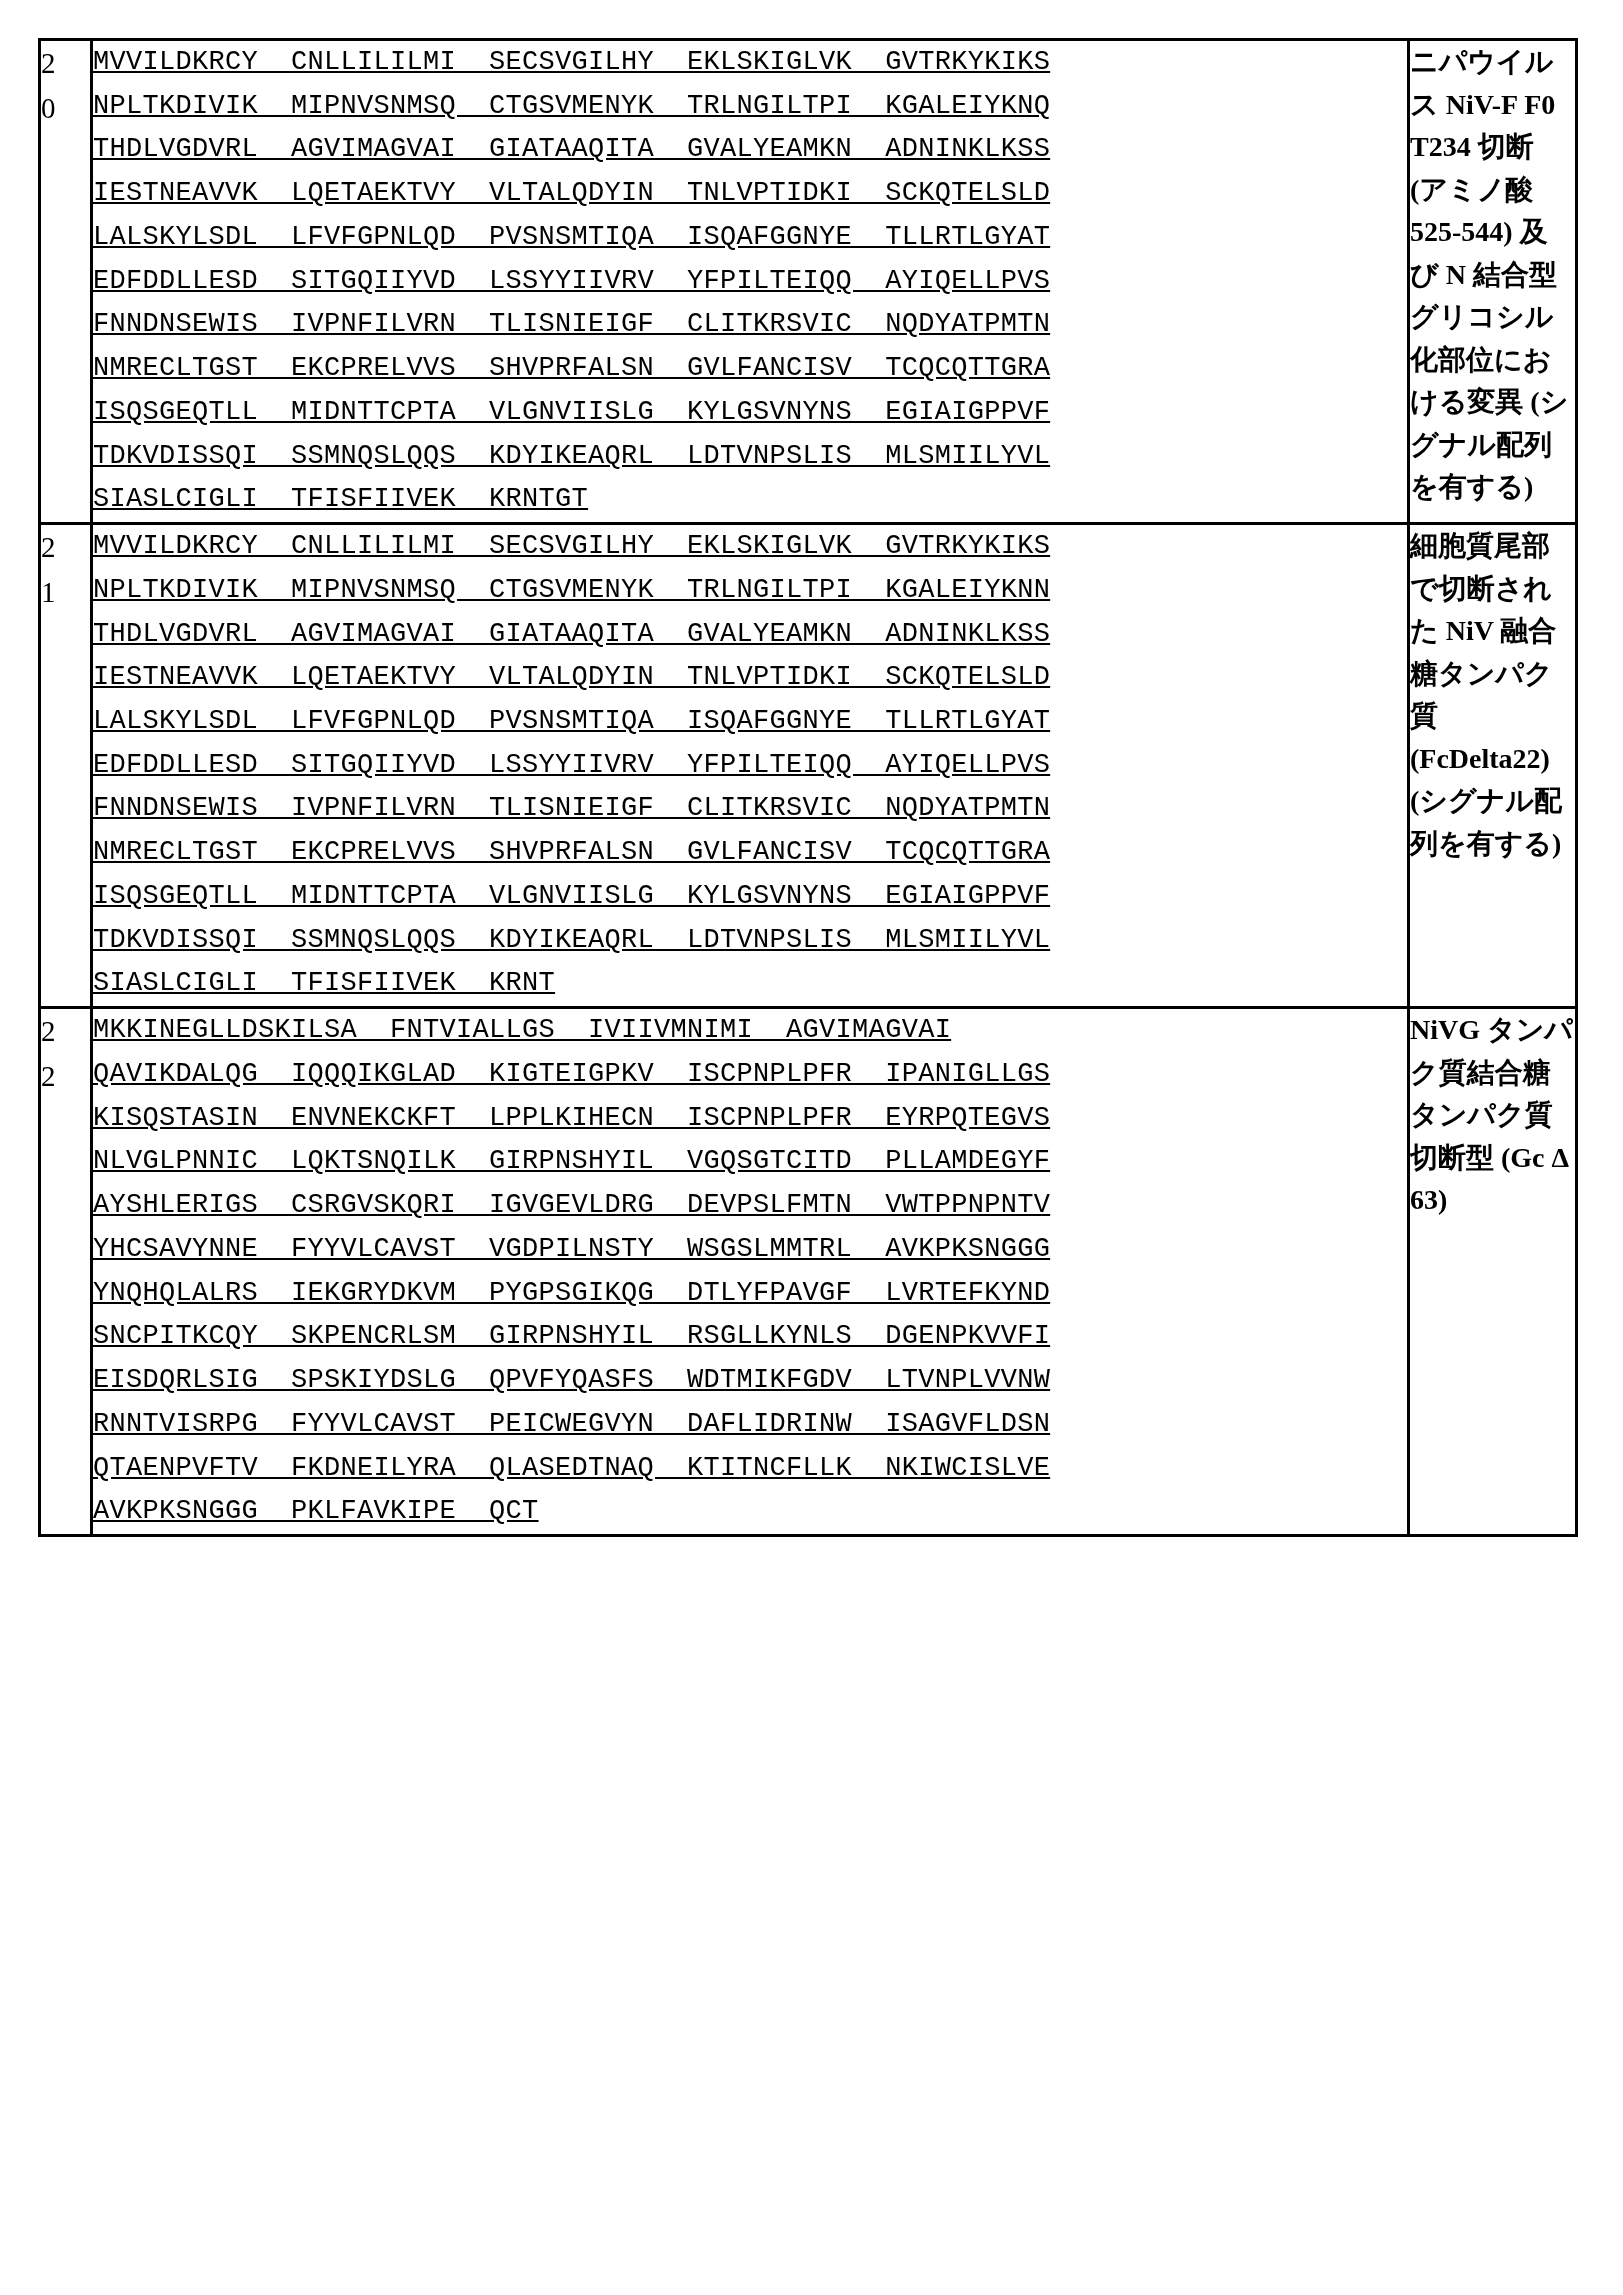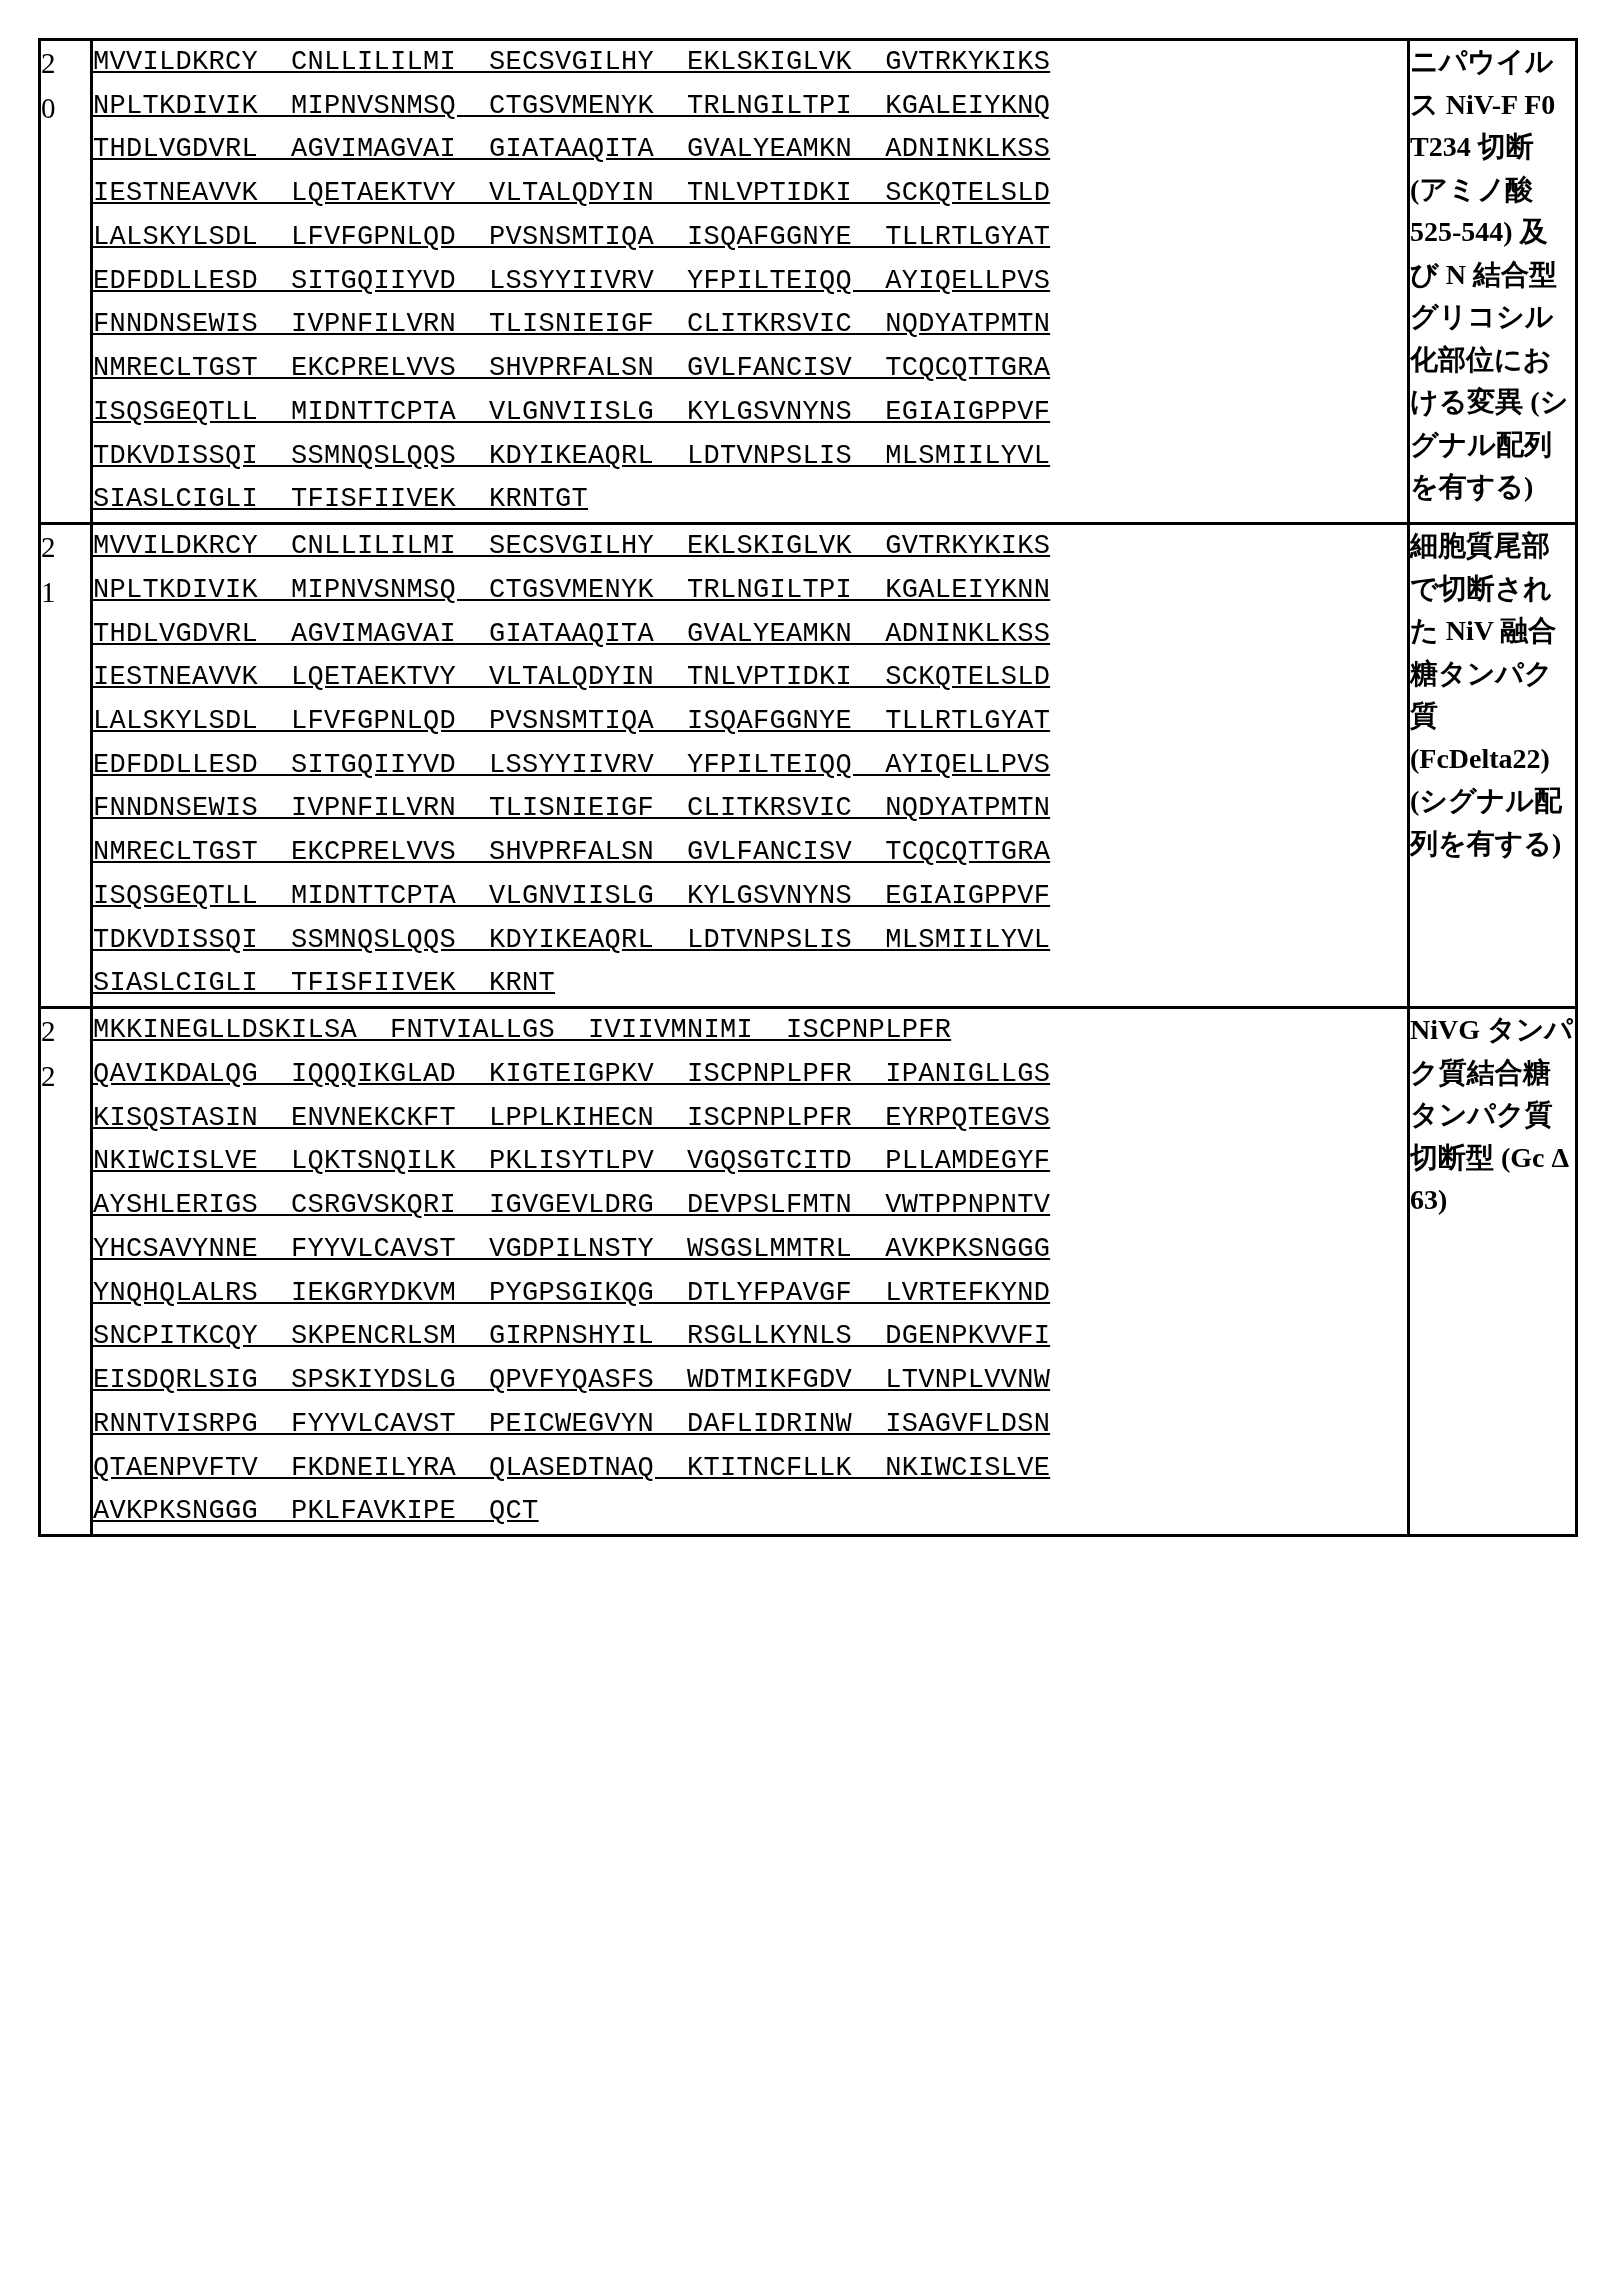--- a/index.html
+++ b/index.html
@@ -117,24 +117,24 @@
           <span class="desc-text">細胞質尾部で切断された NiV 融合糖タンパク質 (FcDelta22) (シグナル配列を有する)</span>
         </td>
       </tr>
 
       <tr>
         <td class="num-cell">
           <span class="digit">2</span>
           <span class="digit">2</span>
         </td>
         <td class="seq-cell">
-          <div class="seq-line">MKKINEGLLDSKILSA  FNTVIALLGS  IVIIVMNIMI  ISCPNPLPFR</div>
+          <div class="seq-line">MKKINEGLLDSKILSA  FNTVIALLGS  IVIIVMNIMI  AGVIMAGVAI</div>
           <div class="seq-line">QAVIKDALQG  IQQQIKGLAD  KIGTEIGPKV  ISCPNPLPFR  IPANIGLLGS</div>
           <div class="seq-line">KISQSTASIN  ENVNEKCKFT  LPPLKIHECN  ISCPNPLPFR  EYRPQTEGVS</div>
-          <div class="seq-line">NKIWCISLVE  LQKTSNQILK  PKLISYTLPV  VGQSGTCITD  PLLAMDEGYF</div>
+          <div class="seq-line">NLVGLPNNIC  LQKTSNQILK  GIRPNSHYIL  VGQSGTCITD  PLLAMDEGYF</div>
           <div class="seq-line">AYSHLERIGS  CSRGVSKQRI  IGVGEVLDRG  DEVPSLFMTN  VWTPPNPNTV</div>
           <div class="seq-line">YHCSAVYNNE  FYYVLCAVST  VGDPILNSTY  WSGSLMMTRL  AVKPKSNGGG</div>
           <div class="seq-line">YNQHQLALRS  IEKGRYDKVM  PYGPSGIKQG  DTLYFPAVGF  LVRTEFKYND</div>
           <div class="seq-line">SNCPITKCQY  SKPENCRLSM  GIRPNSHYIL  RSGLLKYNLS  DGENPKVVFI</div>
           <div class="seq-line">EISDQRLSIG  SPSKIYDSLG  QPVFYQASFS  WDTMIKFGDV  LTVNPLVVNW</div>
           <div class="seq-line">RNNTVISRPG  FYYVLCAVST  PEICWEGVYN  DAFLIDRINW  ISAGVFLDSN</div>
           <div class="seq-line">QTAENPVFTV  FKDNEILYRA  QLASEDTNAQ  KTITNCFLLK  NKIWCISLVE</div>
           <div class="seq-line">AVKPKSNGGG  PKLFAVKIPE  QCT</div>
         </td>
         <td class="desc-cell">

